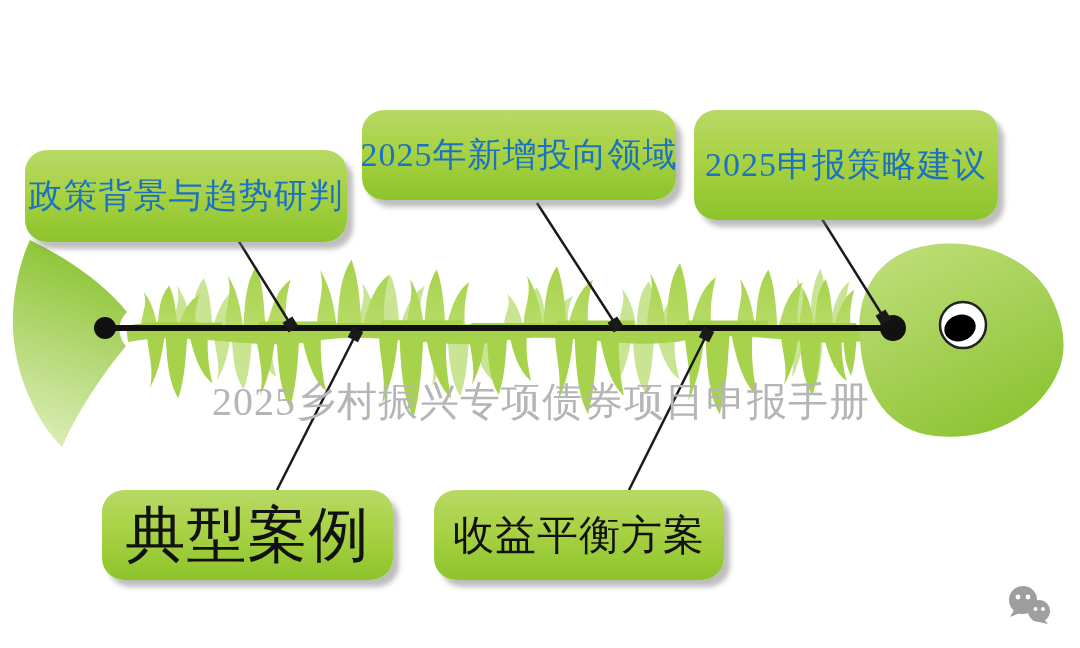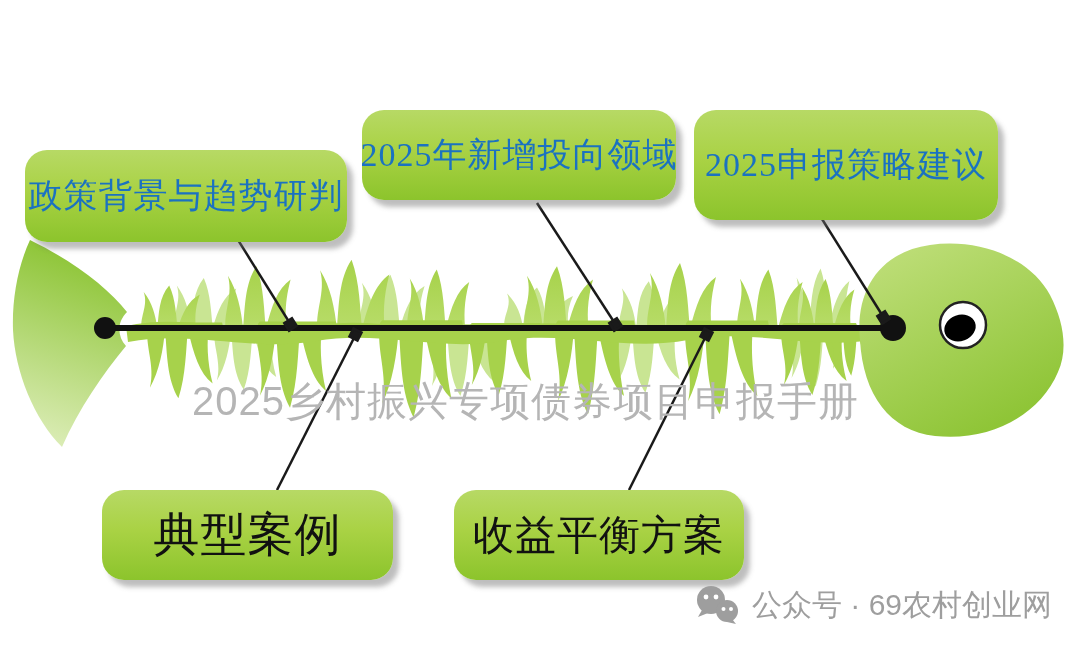--- a/index.html
+++ b/index.html
@@ -25,26 +25,26 @@
   .branch-box .branch-label{
     font-family:"Liberation Serif","DejaVu Serif",serif;
     letter-spacing:1px; white-space:nowrap;
   }
   .top-branch .branch-label{ color:var(--branch-text-blue); font-size:34px; }
   .bottom-branch .branch-label{ color:var(--branch-text-black); }
   #box-top-1{left:25px;  top:110px; width:322px; height:92px;margin-top:40px;}
   #box-top-2{left:362px; top:110px; width:314px; height:90px;justify-content:center;}
   #box-top-3{left:694px; top:110px; width:304px; height:110px;}
   #box-bottom-1{left:102px; top:490px; width:291px; height:90px;}
-  #box-bottom-1 .branch-label{font-size:46px;}
-  #box-bottom-2{left:454px; top:490px; width:290px; height:90px;}
+  #box-bottom-1 .branch-label{font-size:60px;}
+  #box-bottom-2{left:434px; top:490px; width:290px; height:90px;}
   #box-bottom-2 .branch-label{font-size:41px;}
   .watermark{
-    position:absolute; left:192px; top:374px; width:700px;
-    font-family:Liberation Sans, sans-serif;
+    position:absolute; left:212px; top:374px; width:700px;
+    font-family:Liberation Serif, serif;
     font-size:40px; color:var(--watermark-gray); letter-spacing:1px;
     white-space:nowrap; pointer-events:none;
   }
   .footer-credit{
     position:absolute; right:28px; top:584px; height:42px;
     display:flex; align-items:center; gap:12px;
     color:var(--footer-gray); font-size:30px;
   }
   .footer-credit .wechat-glyph{width:46px; height:40px; display:block;}
 </style>
@@ -186,16 +186,15 @@
       </g>
       <g fill="#ffffff">
         <circle cx="12" cy="12" r="2.4"></circle>
         <circle cx="22" cy="12" r="2.4"></circle>
       </g>
       <g fill="#ffffff">
         <circle cx="29.5" cy="24" r="2"></circle>
         <circle cx="37" cy="24" r="2"></circle>
       </g>
     </svg>
-    <span>公众号 · 69农村创业网</span>
   </div>
 
 </div>
 
 </body></html>

